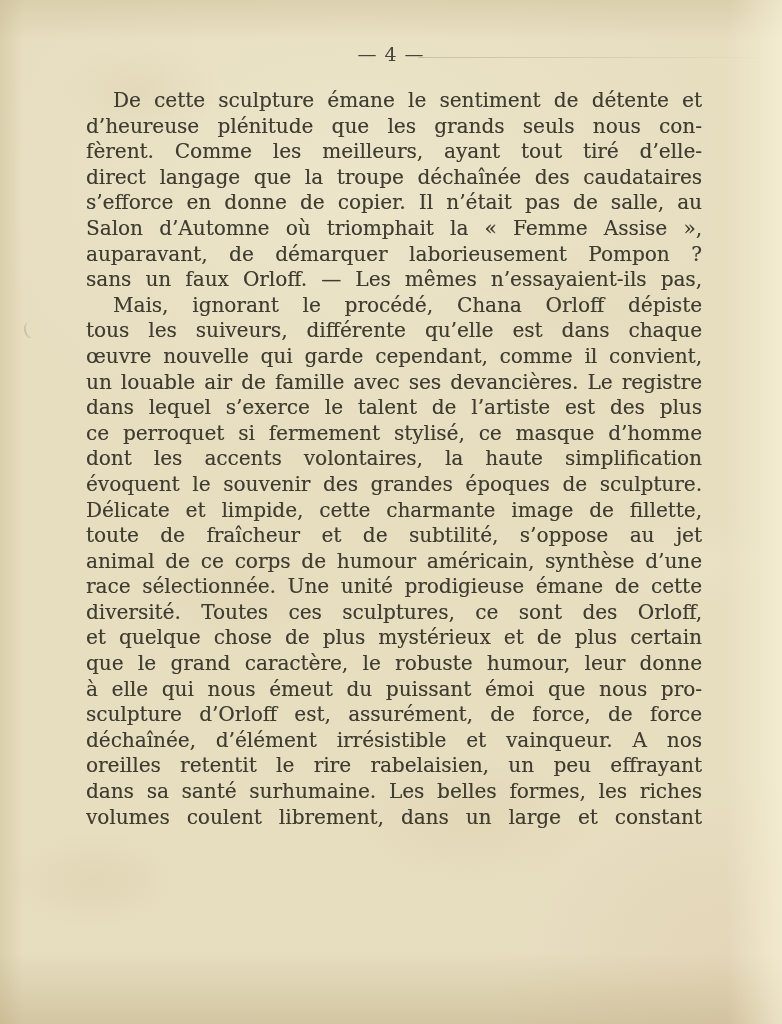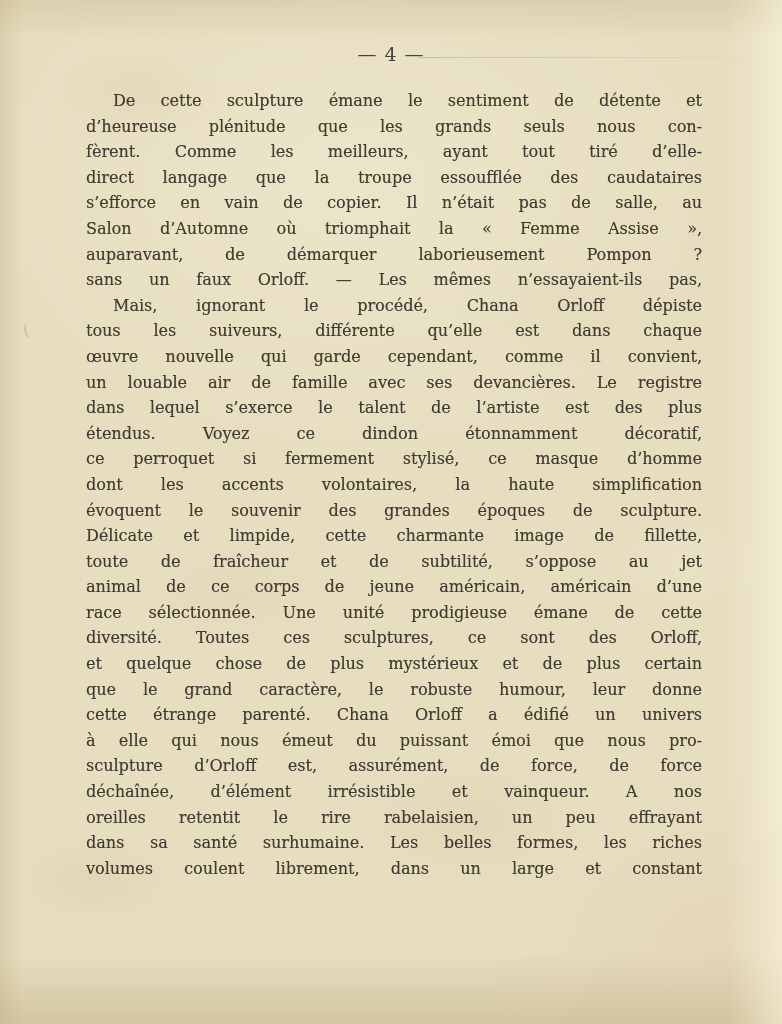--- a/index.html
+++ b/index.html
@@ -64,21 +64,21 @@
     height: 16px;
     border-left: 2px solid rgba(120,110,85,0.25);
     border-radius: 50% 0 0 50%;
     transform: rotate(-12deg);
   }
   .text-block {
     position: absolute;
     top: 88px;
     left: 86px;
     width: 616px;
-    font-size: 16px;
+    font-size: 20px;
     line-height: 25.6px;
     color: #3e3b31;
     text-shadow: 0.3px 0.3px 0.4px rgba(62,59,49,0.45);
   }
   .para { margin: 0; }
   .line {
     text-align: justify;
     text-align-last: justify;
     white-space: normal;
     overflow: hidden;
@@ -91,44 +91,42 @@
 
 <div class="page">
   <div class="scratch-line"></div>
   <div class="page-number">— 4 —</div>
   <div class="margin-smudge"></div>
   <div class="text-block">
       <div class="para">
         <div class="line indent">De cette sculpture émane le sentiment de détente et</div>
         <div class="line">d’heureuse plénitude que les grands seuls nous con-</div>
         <div class="line">fèrent. Comme les meilleurs, ayant tout tiré d’elle-</div>
-        <div class="line">direct langage que la troupe essoufflée des caudataires</div>
-        <div class="line">s’efforce en vain de copier. Il n’était pas de salle, au</div>
+        <div class="line">direct langage que la troupe déchaînée des caudataires</div>
+        <div class="line">s’efforce en donne de copier. Il n’était pas de salle, au</div>
         <div class="line">Salon d’Automne où triomphait la « Femme Assise »,</div>
         <div class="line">auparavant, de démarquer laborieusement Pompon ?</div>
         <div class="line">sans un faux Orloff. — Les mêmes n’essayaient-ils pas,</div>
       </div>
       <div class="para">
         <div class="line indent">Mais, ignorant le procédé, Chana Orloff dépiste</div>
         <div class="line">tous les suiveurs, différente qu’elle est dans chaque</div>
         <div class="line">œuvre nouvelle qui garde cependant, comme il convient,</div>
         <div class="line">un louable air de famille avec ses devancières. Le registre</div>
         <div class="line">dans lequel s’exerce le talent de l’artiste est des plus</div>
-        <div class="line">étendus. Voyez ce dindon étonnamment décoratif,</div>
         <div class="line">ce perroquet si fermement stylisé, ce masque d’homme</div>
         <div class="line">dont les accents volontaires, la haute simplification</div>
         <div class="line">évoquent le souvenir des grandes époques de sculpture.</div>
         <div class="line">Délicate et limpide, cette charmante image de fillette,</div>
         <div class="line">toute de fraîcheur et  de subtilité, s’oppose au jet</div>
-        <div class="line">animal de ce corps de jeune américain, américain d’une</div>
+        <div class="line">animal de ce corps de humour américain, synthèse d’une</div>
         <div class="line">race sélectionnée. Une unité prodigieuse émane de cette</div>
         <div class="line">diversité. Toutes ces sculptures, ce sont des Orloff,</div>
         <div class="line">et quelque chose de plus mystérieux et de plus certain</div>
         <div class="line">que le grand caractère, le robuste humour, leur donne</div>
-        <div class="line">cette étrange parenté. Chana Orloff a édifié un univers</div>
         <div class="line">à elle qui nous émeut du puissant émoi que nous pro-</div>
       </div>
       <div class="para">
         <div class="line">sculpture d’Orloff est, assurément, de force, de force</div>
         <div class="line">déchaînée, d’élément irrésistible et vainqueur. A nos</div>
         <div class="line">oreilles retentit le rire rabelaisien, un peu effrayant</div>
         <div class="line">dans sa santé surhumaine. Les belles formes, les riches</div>
         <div class="line">volumes coulent librement, dans un large et constant</div>
       </div>
     </div>

